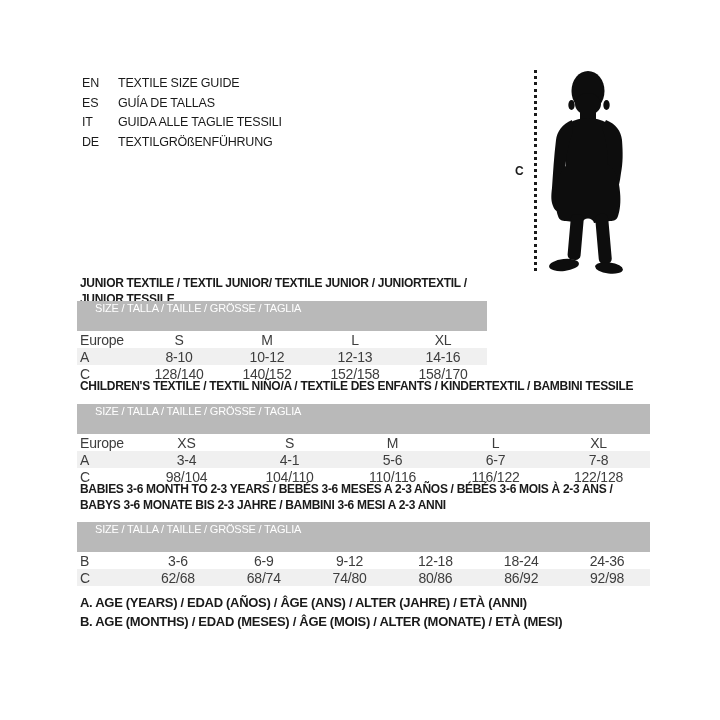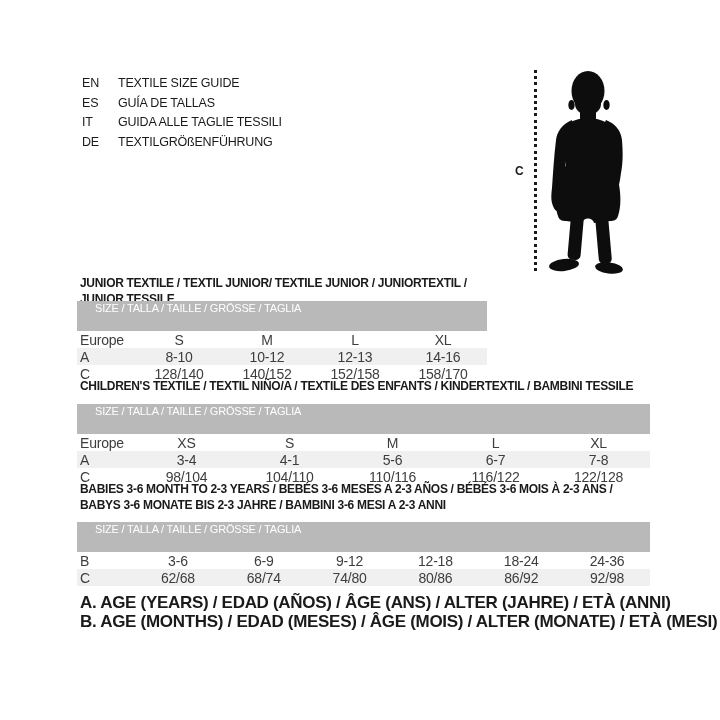--- a/index.html
+++ b/index.html
@@ -38,21 +38,21 @@
   .size-bar{height:30px;background:var(--bar-bg,#b9b9b9);color:var(--bar-txt,#ffffff);
     font-size:11px;line-height:14.5px;padding-left:18px;letter-spacing:-0.2px;}
   .trow{display:flex;height:17px;align-items:center;font-size:14px;
     letter-spacing:-0.2px;color:var(--cell-txt,#3d3d3d);}
   .trow.shaded{background:var(--row-shade,#f0f0f0);}
   .tcell-label{width:58px;padding-left:3px;box-sizing:border-box;}
   .tcell{flex:1;text-align:center;}
 
   
   #footnotes-root{position:absolute;left:80px;top:593px;}
-  .footnote{height:19px;line-height:19px;font-weight:bold;font-size:17px;
+  .footnote{height:19px;line-height:19px;font-weight:bold;font-size:13px;
     letter-spacing:-0.3px;color:var(--txt,#1a1a1a);white-space:nowrap;}
 </style>
 </head>
 <body style="--txt: #1a1a1a; --cell-txt: #3d3d3d; --bar-bg: #b9b9b9; --bar-txt: #ffffff; --row-shade: #f0f0f0;">
 
 <div id="lang-root">
     <div class="lang-row">
       <div class="lang-code">EN</div>
       <div class="lang-title">TEXTILE SIZE GUIDE</div>
     </div>

